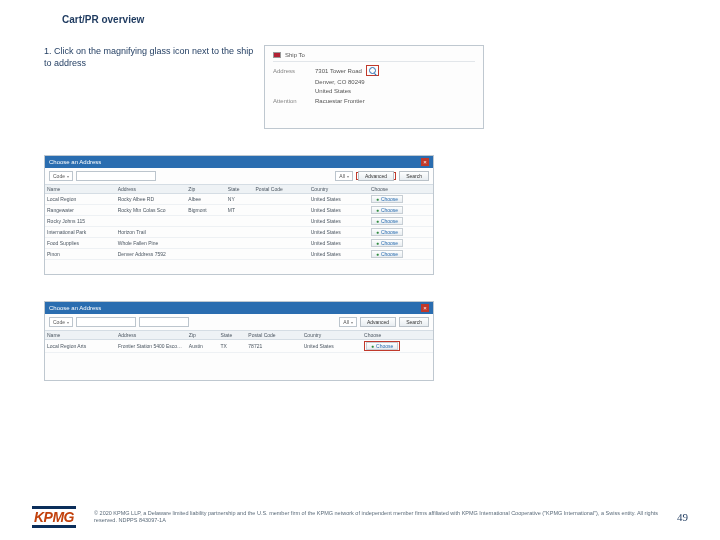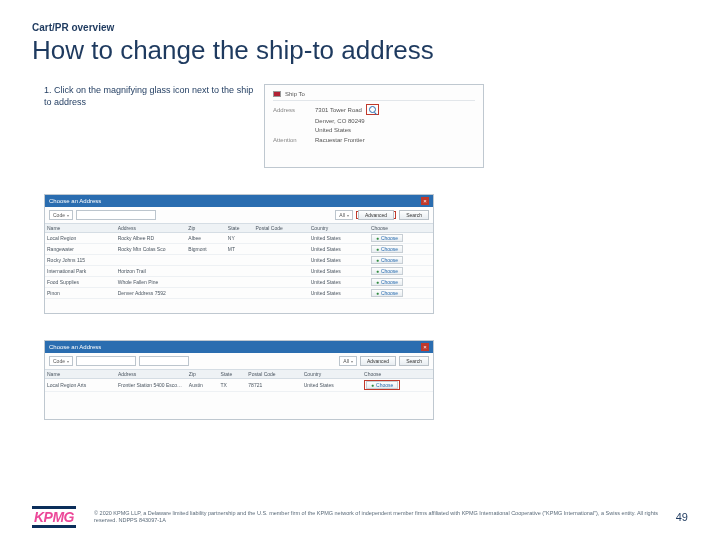--- a/index.html
+++ b/index.html
@@ -5,21 +5,21 @@
   * { box-sizing: border-box; margin: 0; padding: 0; }
   body {
     width: 720px;
     height: 540px;
     background: #fff;
     font-family: Arial, Helvetica, sans-serif;
     color: #1e3a5f;
     position: relative;
     overflow: hidden;
   }
-  .header { padding: 22px 32px 0 32px; }
+  .header { padding: 14px 32px 0 32px; margin-left: 30px; }
   .suptitle { font-size: 10px; font-weight: bold; color: #1e3a5f; margin-bottom: 2px; }
   .title { font-size: 26px; font-weight: 400; color: #1e3a5f; }
   .steps { padding: 18px 32px 0 44px; }
   .step { display: flex; align-items: flex-start; margin-bottom: 26px; }
   .step-text { font-size: 9px; line-height: 1.35; color: #1e3a5f; width: 220px; padding-right: 10px; }
   .step-num { display: inline; }
   .step-body { display: inline; }
   .step-img {
     border: 1px solid #bfc8d0;
     background: #fdfdfd;
@@ -48,31 +48,30 @@
   .btn { border:1px solid #b9c1c8; background:linear-gradient(#fdfefe,#e8edf1); padding:1px 6px; font-size:5px; color:#333;}
   .adv-box { border:1.5px solid #c0392b; padding:0 1px;}
   .tbl { width:100%; font-size:5px; border-collapse:collapse; color:#4a5560;}
   .tbl th { background:#eef2f5; border-bottom:1px solid #d5dde4; padding:1px 2px; font-weight:normal; text-align:left;}
   .tbl td { border-bottom:1px solid #eef1f4; padding:1px 2px; white-space:nowrap; overflow:hidden; text-overflow:ellipsis; max-width:40px;}
   .choose-pill { border:1px solid #c7ced4; background:linear-gradient(#fdfefe,#e8edf1); font-size:5px; padding:0 4px; color:#2a6db0; display:inline-flex; align-items:center; gap:2px;}
   .choose-pill::before{content:"●"; color:#2e8b3d; font-size:5px;}
   .choose-hl { border:1.5px solid #c0392b; padding:0 1px; display:inline-block;}
   
   .footer { position:absolute; bottom:12px; left:0; right:0; padding:0 32px; display:flex; align-items:center;}
-  .logo { font-weight:bold; font-style:italic; font-size:14px; color:#ec4899; border-top:3px solid #0b2e5a; border-bottom:3px solid #0b2e5a; padding:0 2px; letter-spacing:-0.5px; margin-right:18px;}
+  .logo { font-weight:bold; font-style:italic; font-size:14px; color:#c2410c; border-top:3px solid #0b2e5a; border-bottom:3px solid #0b2e5a; padding:0 2px; letter-spacing:-0.5px; margin-right:18px;}
   .copyright { font-size:5.5px; color:#5b6b7a; line-height:1.3; flex:1; }
-  .pagenum { font-size:11px; color:#1e3a5f; }
+  .pagenum { font-size:11px; color:#1e3a5f; font-family:Liberation Serif, serif;}
   .underline { border-bottom:1px dashed #c0392b; }
 </style>
 </head>
 <body>
 
 <div class="header">
   <div class="suptitle">Cart/PR overview</div>
-  <div class="title">How to change the ship-to address</div>
 </div>
 
 <div class="steps">
 
   <div class="step">
     <div class="step-text">
       <span class="step-num">1.</span>
       <span class="step-body">Click on the magnifying glass icon next to the ship to address</span>
     </div>
     <div class="step-img shipto-card">

